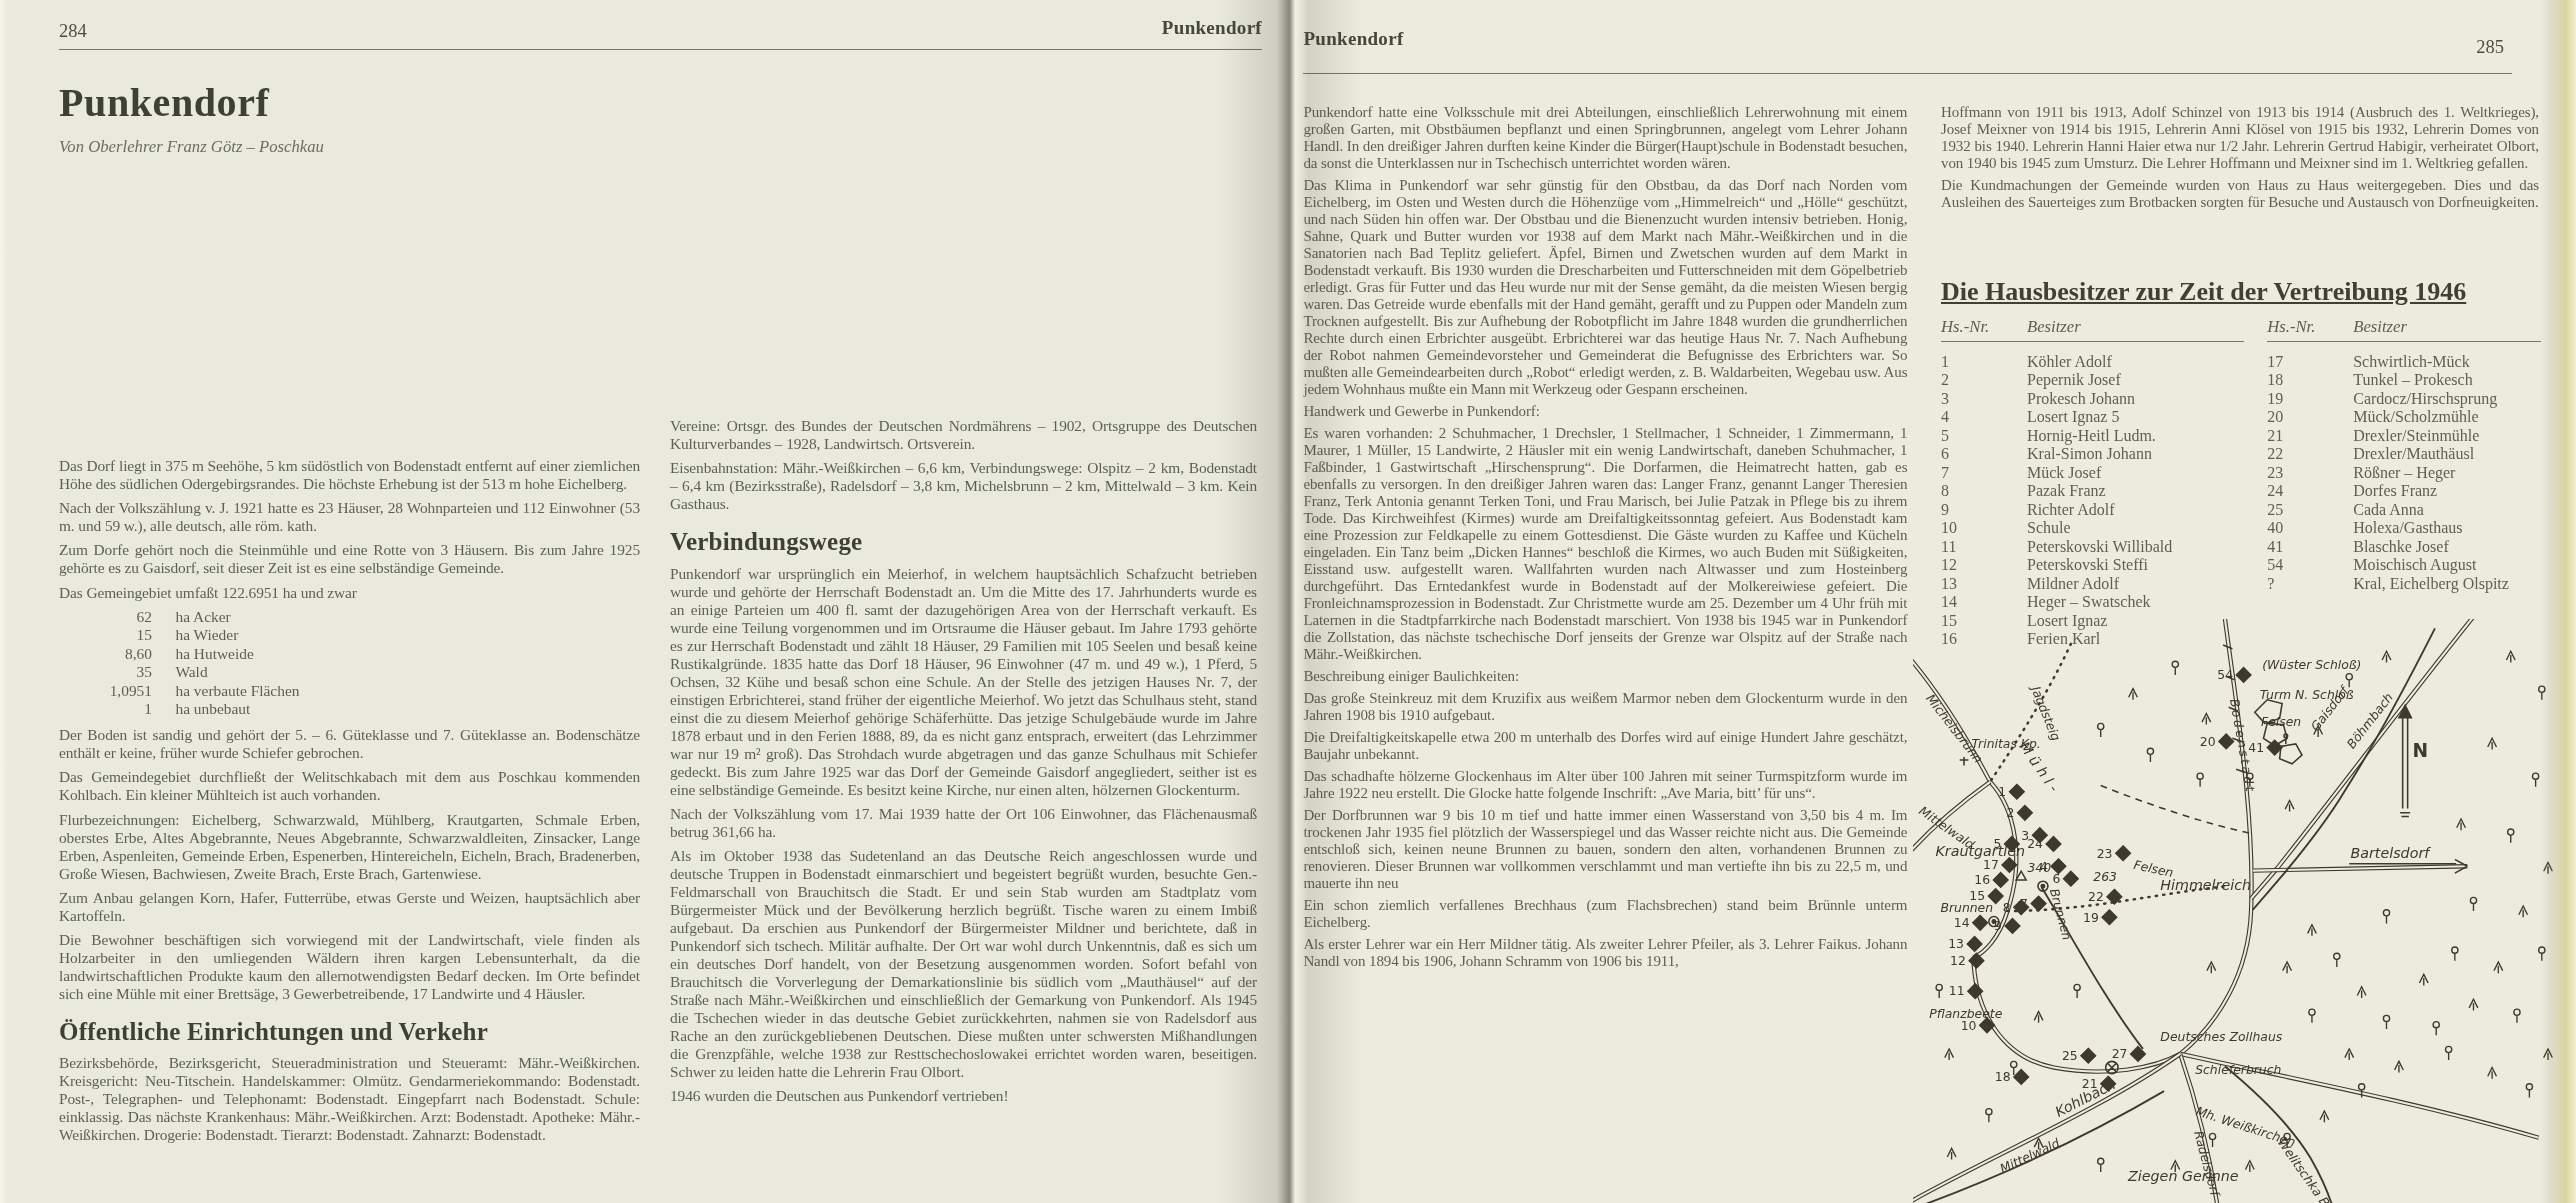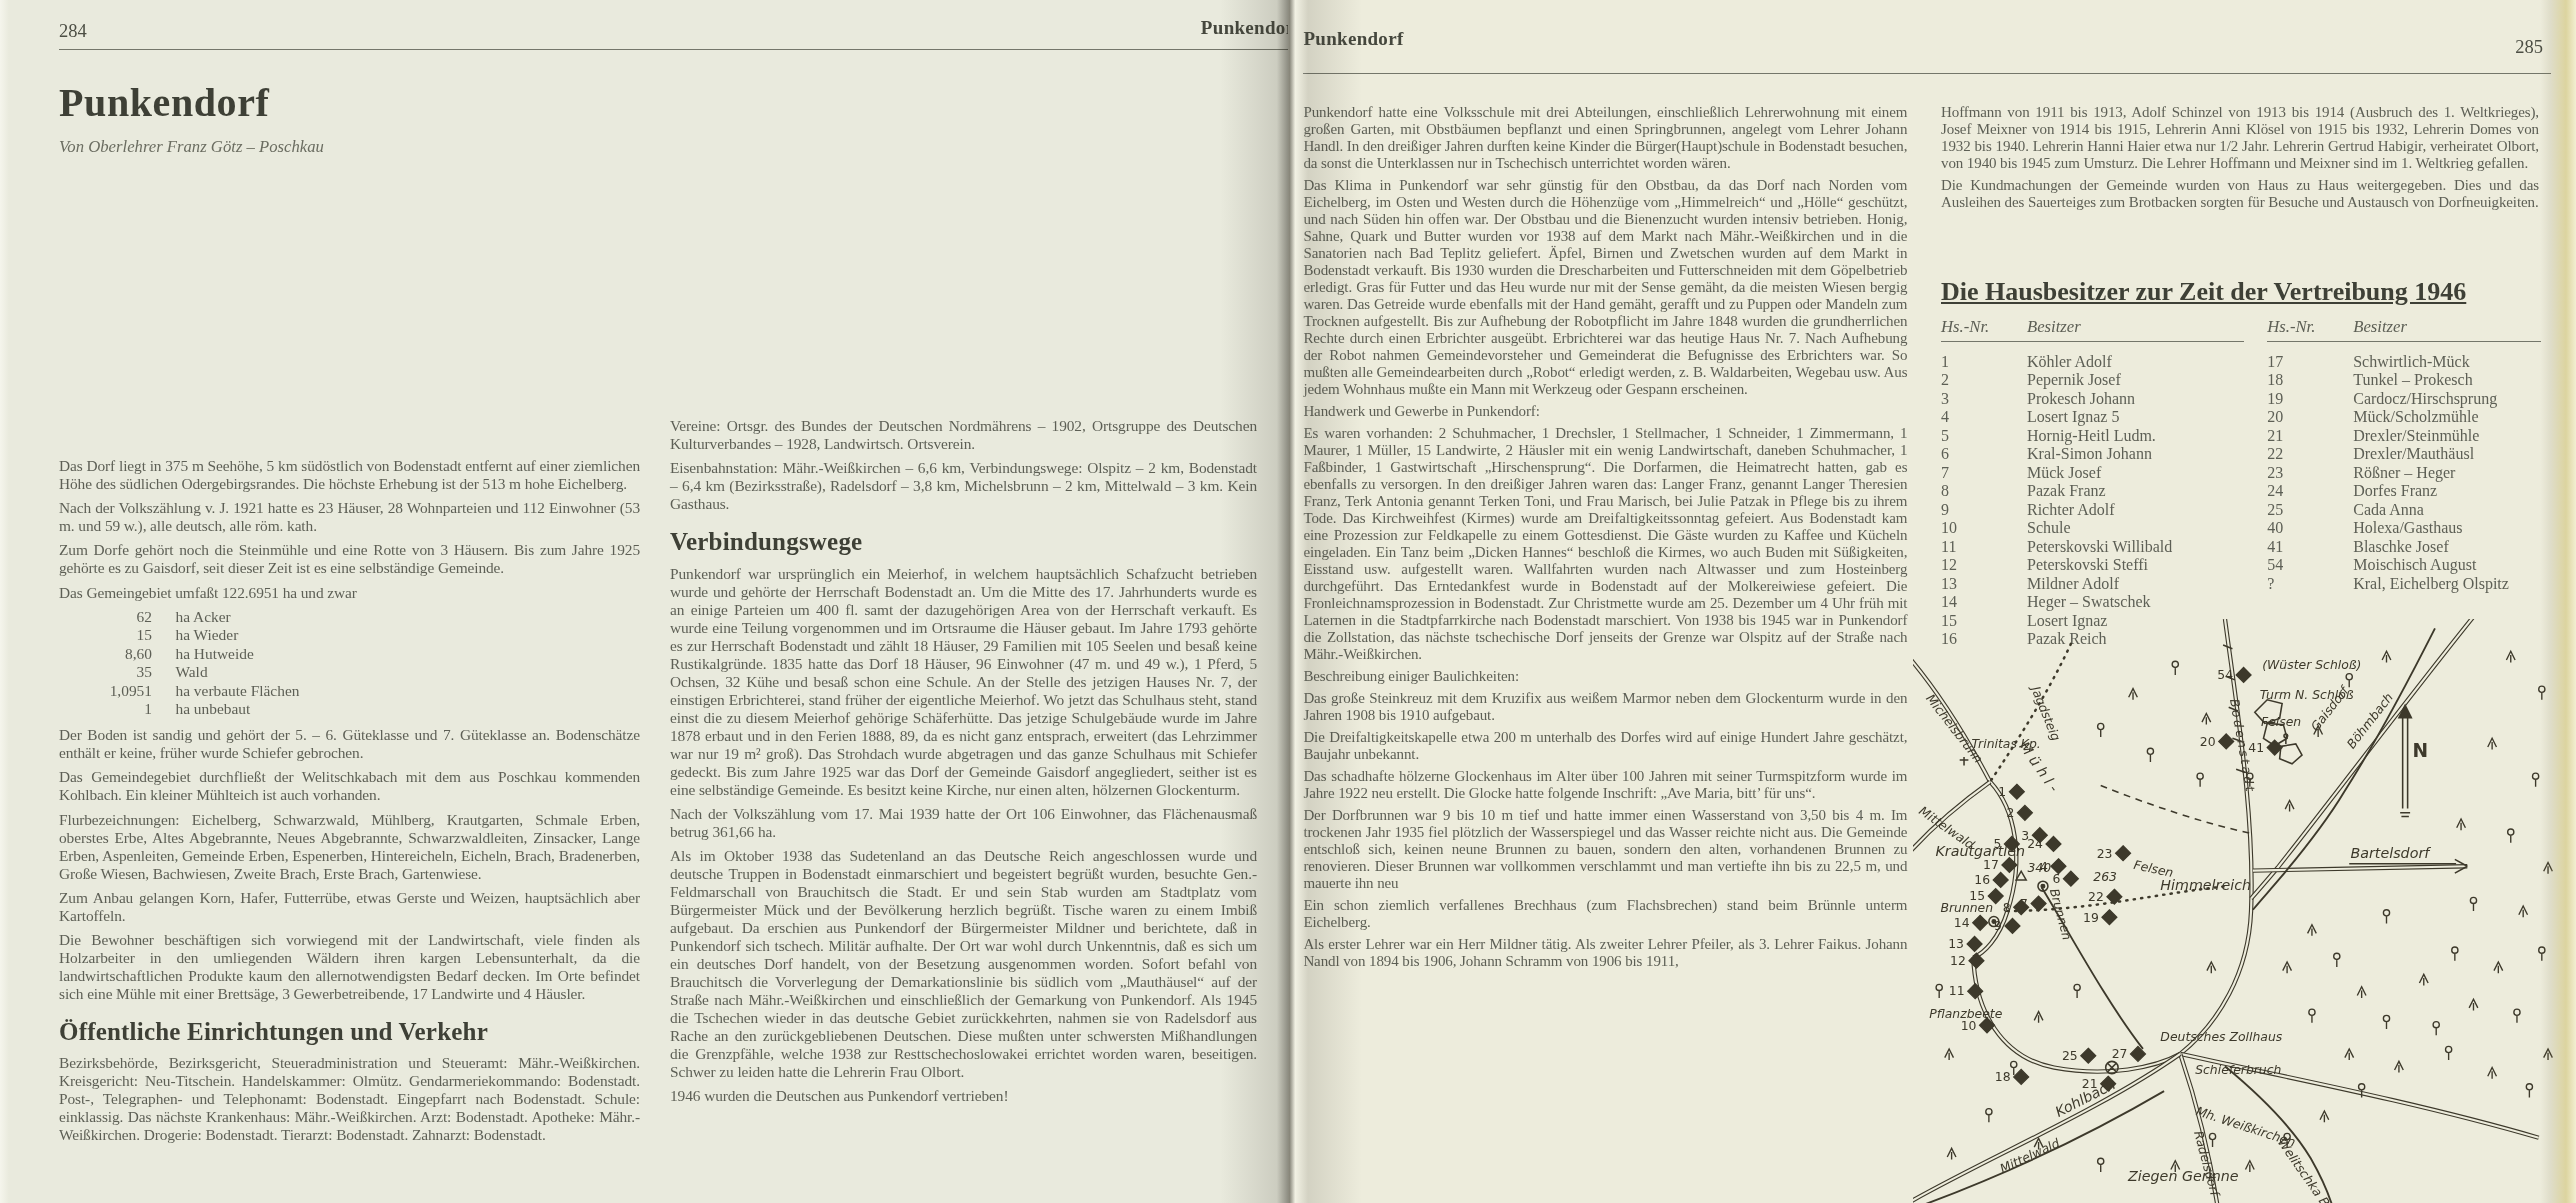--- a/index.html
+++ b/index.html
@@ -1,18 +1,18 @@
 <!DOCTYPE html>
 <html style="font-size:10px"><head>
 <meta charset="utf-8">
 <style>
   html,body{margin:0;padding:0;background:#6e6c60;}
   .spread{position:relative;width:2576px;height:1203px;overflow:hidden;
           font-family:"Liberation Serif",serif;background:#7a786c;}
-  .page{position:absolute;top:0;height:1203px;padding-left:39px;}
+  .page{position:absolute;top:0;height:1203px;}
   .page.left{left:0;width:1288px;background:#e9eadd;}
   .page.right{left:1288px;width:1288px;background:#edecdc;}
   .gutter{position:absolute;left:1220px;top:0;width:142px;height:100%;pointer-events:none;
     background:linear-gradient(90deg,rgba(55,52,42,0) 0%,rgba(55,52,42,.16) 40%,rgba(35,33,25,.5) 49%,
     rgba(255,255,248,.28) 53%,rgba(55,52,42,.14) 62%,rgba(55,52,42,0) 100%);}
   .edge-right{position:absolute;right:0;top:0;width:36px;height:100%;pointer-events:none;
     background:linear-gradient(90deg,rgba(0,0,0,0) 0%,rgba(120,110,60,.12) 30%,#dcd49f 72%,#f2efd2 100%);}
   .edge-left{position:absolute;left:0;top:0;width:8.6px;height:100%;pointer-events:none;
     background:linear-gradient(90deg,#f5f5ec 0%,rgba(245,245,236,0) 100%);}
 
@@ -262,21 +262,21 @@
                 <span class="td-nm">Heger – Swatschek</span>
               </div>
 
               <div class="trow">
                 <span class="td-nr">15</span>
                 <span class="td-nm">Losert Ignaz</span>
               </div>
 
               <div class="trow">
                 <span class="td-nr">16</span>
-                <span class="td-nm">Pazak Reich</span>
+                <span class="td-nm">Ferien Karl</span>
               </div>
             </div>
         </div>
         <div class="tcol">
           <div class="thead">
             <span class="th-nr">Hs.-Nr.</span>
             <span class="th-nm">Besitzer</span>
           </div>
           <div class="trule"></div>
           <div>

